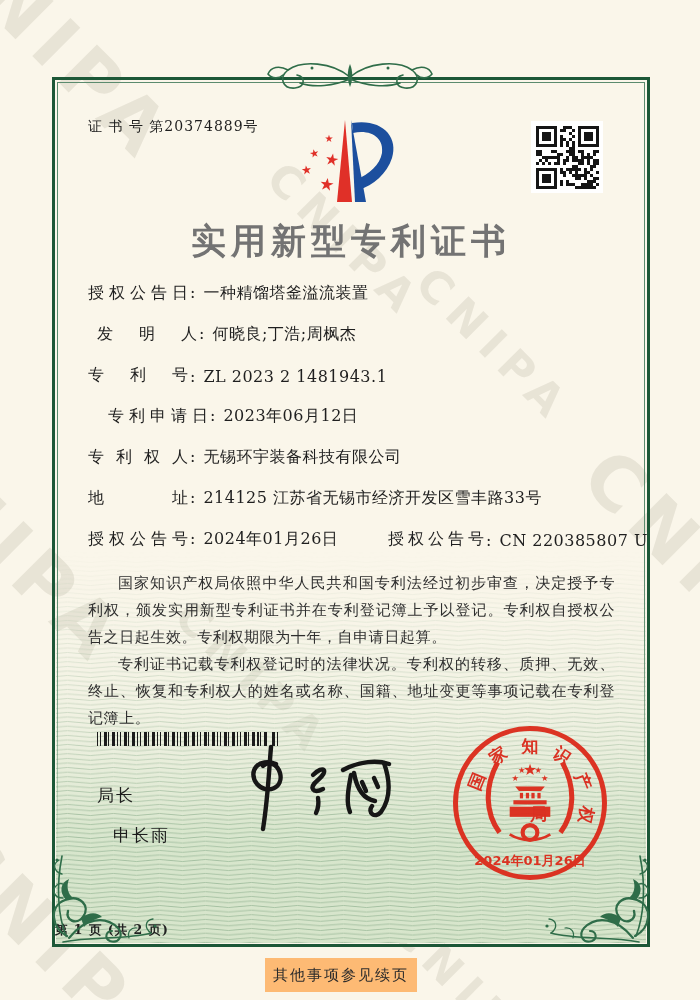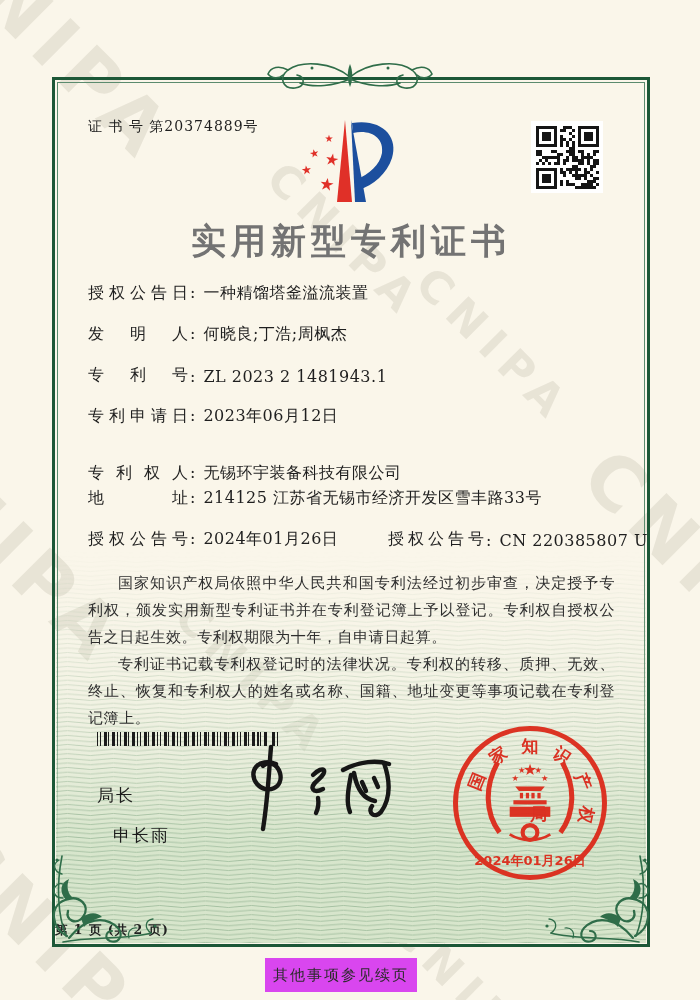--- a/index.html
+++ b/index.html
@@ -98,21 +98,21 @@
   }
   
   .top-ornament{position:absolute;left:250px;top:58px;width:200px;height:40px;z-index:6;}
   .corner{position:absolute;width:112px;height:112px;z-index:5;}
   .corner.bl{left:-10px;bottom:-16px;}
   .corner.br{right:-10px;bottom:-16px;transform:scaleX(-1);}
   
   .page-no{position:absolute;left:0;width:100%;top:842px;text-align:left;font-size:12.5px;color:#222;z-index:3;letter-spacing:1px;font-weight:bold;}
   .continuation{
     position:absolute;left:265px;top:958px;width:152px;height:34px;z-index:2;
-    background:#d946ef;display:flex;align-items:center;justify-content:center;
+    background:#fdba74;display:flex;align-items:center;justify-content:center;
     font-size:15px;letter-spacing:2px;color:#2b2b2b;
   }
 </style>
 </head>
 <body>
 
 <div class="page">
 
   <span class="wm big" style="left:55px;top:42px;">CNIPA</span>
   <span class="wm mid" style="left:345px;top:240px;">CNIPA</span>
@@ -387,30 +387,30 @@
           </g>
         </svg>
       </div>
 
     <div class="title">实用新型专利证书</div>
 
     <div class="fields">
       <div class="frow" style="top:0;">
         <span class="flabel">授权公告日</span><span class="fcolon">:</span><span class="fvalue">一种精馏塔釜溢流装置</span>
       </div>
-      <div class="frow" style="top:41px;">
+      <div class="frow" style="top:41px;margin-left:9px;">
         <span class="flabel">发明人</span><span class="fcolon">:</span><span class="fvalue">何晓良;丁浩;周枫杰</span>
       </div>
       <div class="frow" style="top:82px;">
         <span class="flabel">专利号</span><span class="fcolon">:</span><span class="fvalue">ZL 2023 2 1481943.1</span>
       </div>
-      <div class="frow" style="top:123px;">
+      <div class="frow" style="top:123px;margin-left:20px;">
         <span class="flabel">专利申请日</span><span class="fcolon">:</span><span class="fvalue">2023年06月12日</span>
       </div>
-      <div class="frow" style="top:180px;">
+      <div class="frow" style="top:164px;">
         <span class="flabel">专利权人</span><span class="fcolon">:</span><span class="fvalue">无锡环宇装备科技有限公司</span>
       </div>
       <div class="frow" style="top:205px;">
         <span class="flabel">地址</span><span class="fcolon">:</span><span class="fvalue">214125 江苏省无锡市经济开发区雪丰路33号</span>
       </div>
       <div class="frow" style="top:246px;">
         <span class="flabel">授权公告号</span><span class="fcolon">:</span><span class="fvalue">2024年01月26日</span>
       </div>
       <div class="frow second" style="top:246px;">
         <span class="flabel" style="width:96px;">授权公告号</span><span class="fcolon">:</span><span class="fvalue">CN 220385807 U</span>

